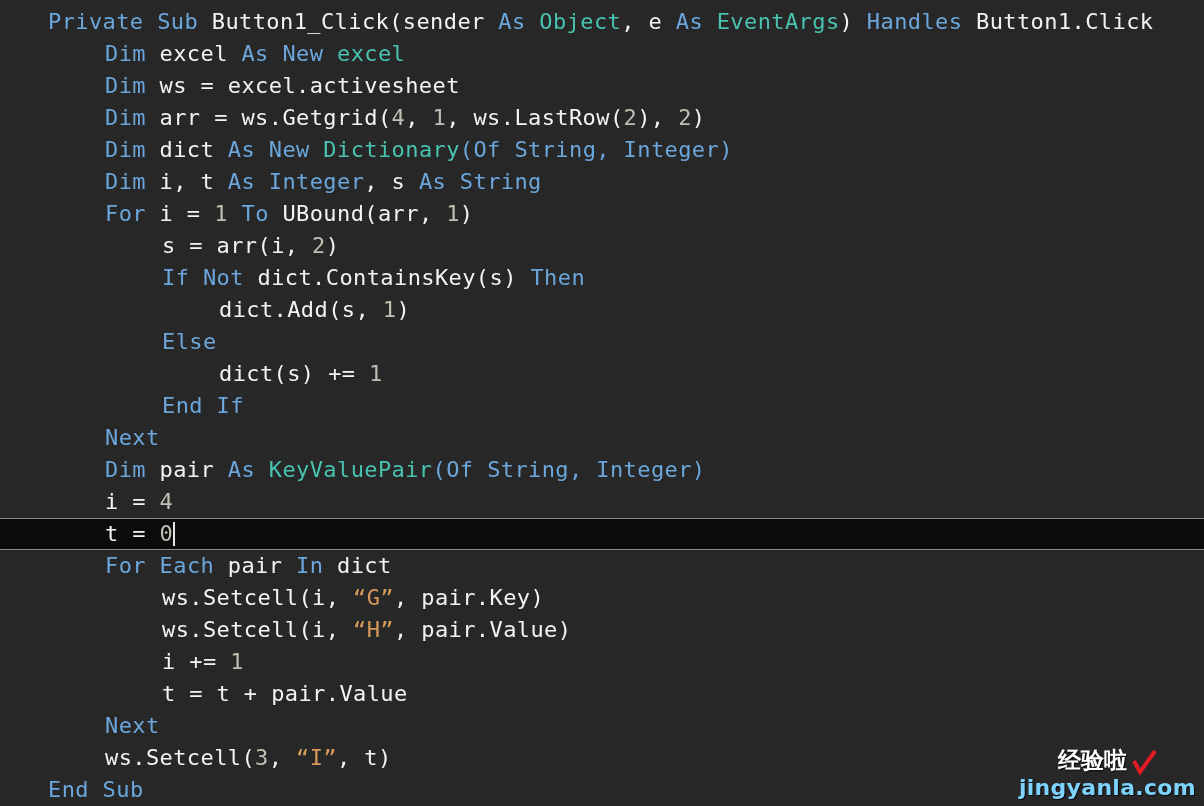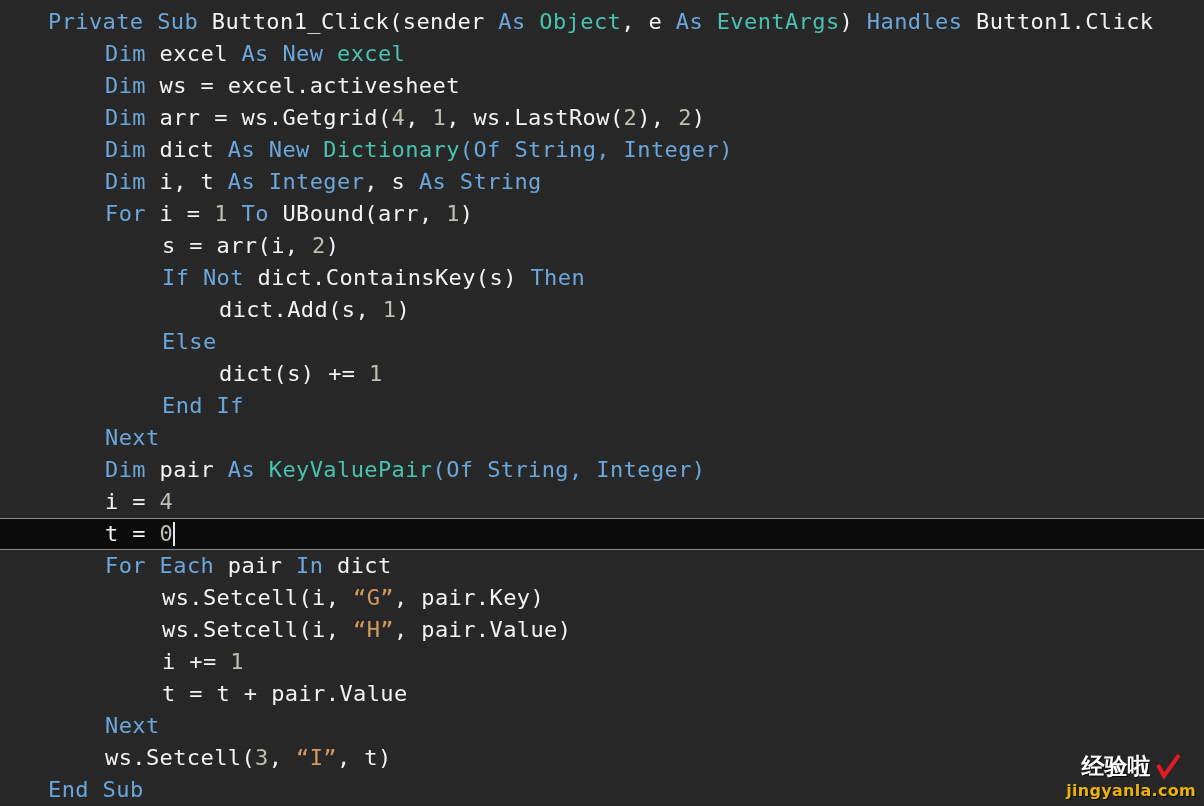--- a/index.html
+++ b/index.html
@@ -85,44 +85,44 @@
   #watermark {
     position: absolute;
     right: 8px;
     bottom: 6px;
     z-index: 10;
     text-align: center;
     user-select: none;
   }
   #watermark .wm-top {
     display: flex;
-    align-items: center;
+    align-items: flex-end;
     justify-content: center;
     gap: 4px;
   }
   #watermark .wm-cn {
     font-family: "DejaVu Sans", sans-serif;
     font-size: 23px;
     font-weight: bold;
     color: #ffffff;
     text-shadow: 1px 1px 1px rgba(0,0,0,0.8);
     letter-spacing: 0px;
   }
   #watermark .wm-check {
     width: 26px;
     height: 26px;
     position: relative;
     display: inline-block;
   }
   #watermark .wm-check svg { display:block; }
   #watermark .wm-domain {
     font-family: "DejaVu Sans", sans-serif;
-    font-size: 16px;
+    font-size: 22px;
     font-weight: bold;
-    color: #eab308;
+    color: #7dd3fc;
     letter-spacing: 0.3px;
     text-shadow: 1px 1px 1px rgba(0,0,0,0.8);
     margin-top: -1px;
   }
 </style>
 </head>
 <body>
 
 <div id="editor">
 

